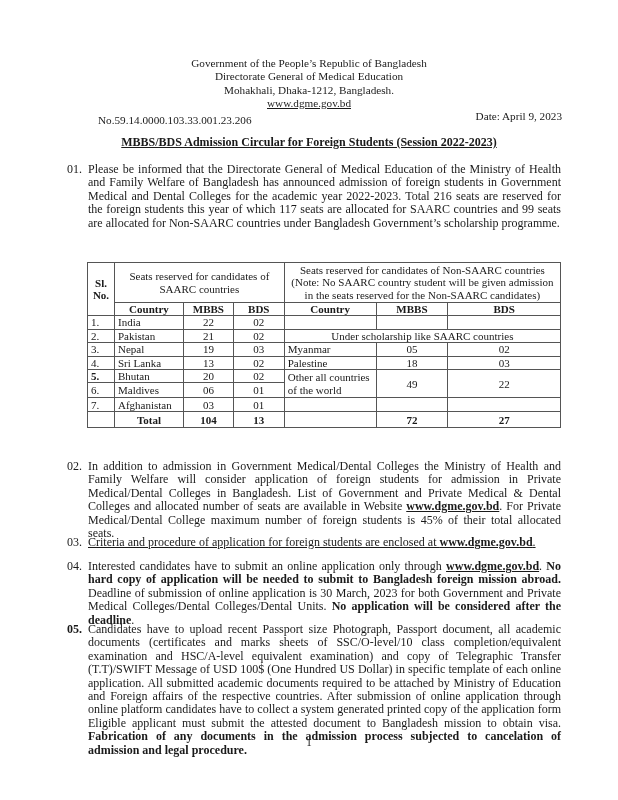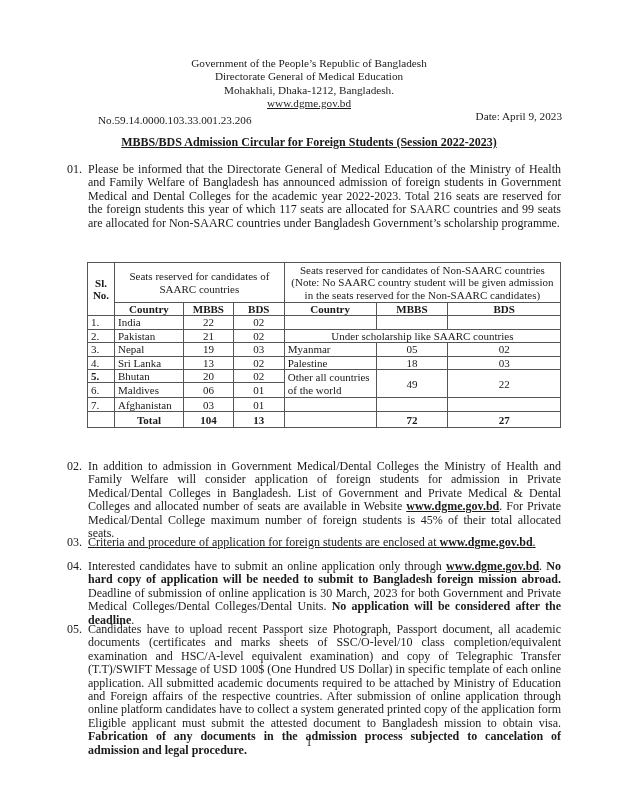--- a/index.html
+++ b/index.html
@@ -155,18 +155,18 @@
     <span class="num">03.</span>
     <span>Criteria and procedure of application for foreign students are enclosed at </span><span class="lnk">www.dgme.gov.bd</span><span>.</span>
   </div>
 
   <div class="para" style="top:560px;">
     <span class="num">04.</span>
     <span>Interested candidates have to submit an online application only through </span><span class="lnk">www.dgme.gov.bd</span><span>. </span><b>No hard copy of application will be needed to submit to Bangladesh foreign mission abroad.</b><span> Deadline of submission of online application is 30 March, 2023 for both Government and Private Medical Colleges/Dental Colleges/Dental Units. </span><b>No application will be considered after the deadline</b><span>.</span>
   </div>
 
   <div class="para" style="top:623px;">
-    <span class="num" style="font-weight:normal;">05.</span>
+    <span class="num" style="font-weight:bold;">05.</span>
     <span>Candidates have to upload recent Passport size Photograph, Passport document, all academic documents (certificates and marks sheets of SSC/O-level/10 class completion/equivalent examination  and  HSC/A-level equivalent examination) and copy of Telegraphic Transfer (T.T)/SWIFT Message of USD 100$ (One Hundred US Dollar) in  specific template of each online application. All submitted academic documents required to be attached by Ministry of Education and Foreign affairs of the respective countries. After submission of online application through online platform candidates have to collect a system generated printed copy of the application form Eligible applicant must submit the attested document to Bangladesh mission to obtain visa. </span><b>Fabrication of any documents in the admission process subjected to cancelation of admission and legal procedure.</b>
   </div>
 
   <div class="pagenum">1</div>
 </div>
 
 </body></html>

